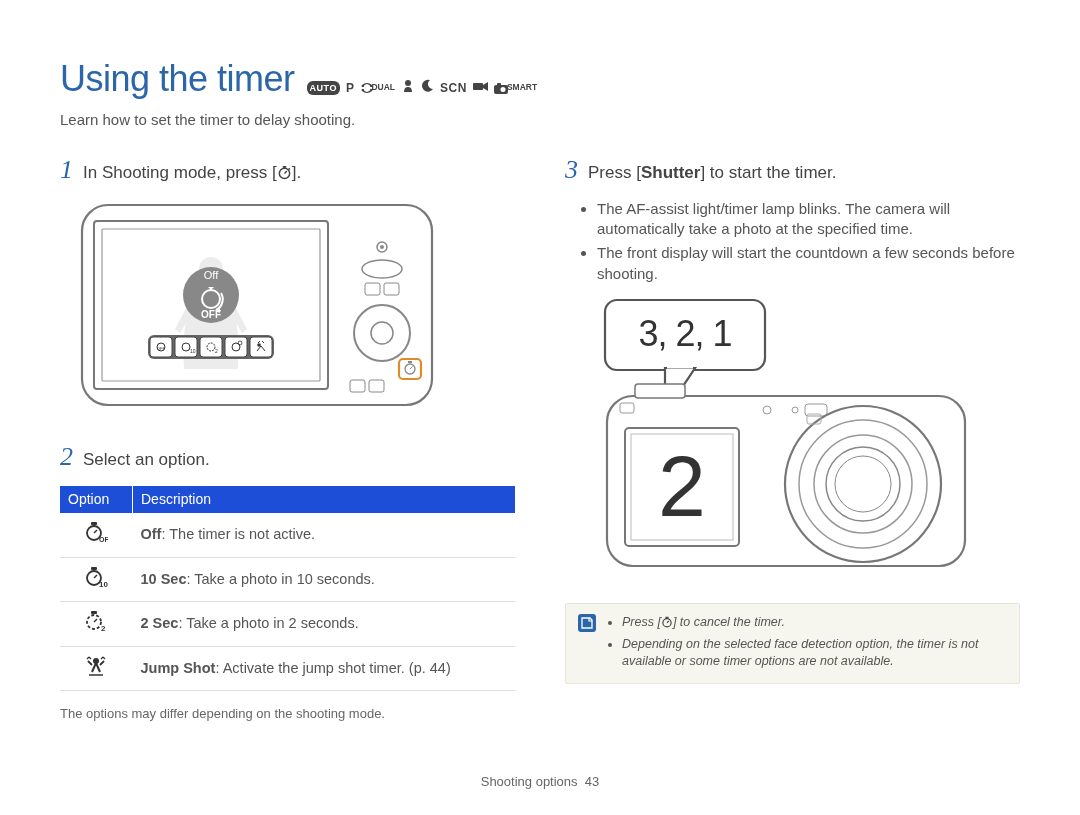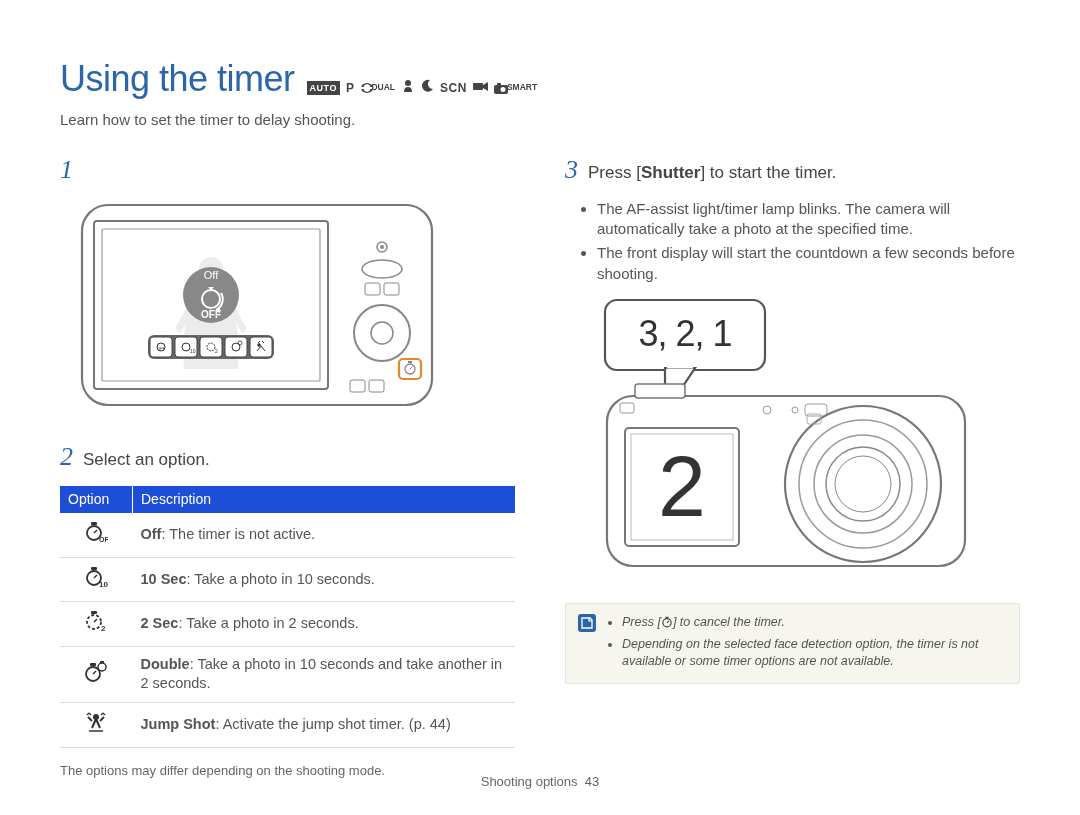--- a/index.html
+++ b/index.html
@@ -20,21 +20,21 @@
   h1 {
     font-family: "Arial Narrow", Arial, sans-serif;
     font-stretch: condensed;
     font-weight: 200;
     font-size: 36px;
     color: #2b66aa;
     margin: 0 12px 0 0;
     letter-spacing: -0.5px;
   }
   .mode-icons { display: flex; align-items: center; gap: 6px; color: #444; }
-  .mode-icons .box { background:#444; color:#fff; font-size:9px; font-weight:bold; padding:1px 3px; border-radius:0; letter-spacing:0.5px; }
+  .mode-icons .box { background:#444; color:#fff; font-size:9px; font-weight:bold; padding:1px 3px; border-radius:6px; letter-spacing:0.5px; }
   .mode-icons .lbl { font-size:12px; font-weight:bold; letter-spacing:0.5px; color:#444; }
   .mode-icons .glyph { font-size:13px; }
   .subtitle { font-size: 15px; color: #555; margin-bottom: 22px; margin-top:4px; }
   .columns { display: flex; gap: 50px; }
   .col { flex: 1; }
   .step { display: flex; align-items: baseline; margin-bottom: 12px; }
   .step-num {
     font-family: Georgia, 'Times New Roman', serif;
     font-style: italic;
     font-size: 26px;
@@ -165,20 +165,29 @@
 </div>
 
 <div class="subtitle">Learn how to set the timer to delay shooting.</div>
 
 <div class="columns">
 
   <div class="col">
 
     <div class="step">
       <span class="step-num">1</span>
+      <span class="step-text">
+        <span>In Shooting mode, press [</span><span class="timer-glyph"><svg width="15" height="15" viewBox="0 0 16 16">
+              <circle cx="8" cy="9" r="5.5" fill="none" stroke="#444" stroke-width="1.6"></circle>
+              <rect x="6" y="1" width="4" height="2" rx="0.5" fill="#444"></rect>
+              <line x1="8" y1="2" x2="8" y2="4" stroke="#444" stroke-width="1.5"></line>
+              <line x1="8" y1="9" x2="10.5" y2="6.5" stroke="#444" stroke-width="1.5"></line>
+              <line x1="12.5" y1="3.5" x2="13.8" y2="4.8" stroke="#444" stroke-width="1.5"></line>
+            </svg></span><span>].</span>
+      </span>
     </div>
 
     <div class="camera-back">
       <svg width="360" height="215" viewBox="0 0 360 215">
         <rect x="2" y="6" width="350" height="200" rx="26" fill="#fff" stroke="#777" stroke-width="2.2"></rect>
         <rect x="14" y="22" width="234" height="168" rx="3" fill="#fff" stroke="#777" stroke-width="2"></rect>
         <rect x="22" y="30" width="218" height="152" rx="1" fill="#fff" stroke="#999" stroke-width="1.2"></rect>
 
         <g opacity="0.18">
           <circle cx="131" cy="70" r="12" fill="#999"></circle>
@@ -284,32 +293,20 @@
       <tr>
         <td>
           <svg width="24" height="22" viewBox="0 0 24 22">
                 <circle cx="10" cy="12" r="7" fill="none" stroke="#333" stroke-width="1.8" stroke-dasharray="3 2"></circle>
                 <rect x="7" y="1" width="6" height="3" rx="1" fill="#333"></rect>
                 <line x1="10" y1="12" x2="13" y2="9" stroke="#333" stroke-width="1.5"></line>
                 <text x="17" y="21" font-size="8" font-weight="bold" fill="#333">2</text>
               </svg>
         </td>
         <td><b>2 Sec</b><span>: Take a photo in 2 seconds.</span></td>
-      </tr>
-      <tr>
-        <td>
-          <svg width="26" height="24" viewBox="0 0 26 24">
-                <circle cx="10" cy="14" r="7" fill="none" stroke="#333" stroke-width="1.8"></circle>
-                <rect x="7" y="3" width="6" height="3" rx="1" fill="#333"></rect>
-                <line x1="10" y1="14" x2="13" y2="11" stroke="#333" stroke-width="1.5"></line>
-                <circle cx="19" cy="7" r="4" fill="none" stroke="#333" stroke-width="1.5"></circle>
-                <rect x="17" y="1" width="4" height="2" fill="#333"></rect>
-              </svg>
-        </td>
-        <td><b>Double</b><span>: Take a photo in 10 seconds and take another in 2 seconds.</span></td>
       </tr>
       <tr>
         <td>
           <svg width="24" height="22" viewBox="0 0 24 22">
                 <circle cx="12" cy="6" r="3" fill="#333"></circle>
                 <path d="M12 8 L8 17 M12 8 L16 17" stroke="#333" stroke-width="2"></path>
                 <path d="M8 10 L4 6 M16 10 L20 6" stroke="#333" stroke-width="1.8"></path>
                 <path d="M3 4 L5 2 M5 2 L7 4 M17 4 L19 2 M19 2 L21 4" stroke="#333" stroke-width="1.3"></path>
                 <line x1="5" y1="20" x2="19" y2="20" stroke="#333" stroke-width="1.5"></line>
               </svg>

